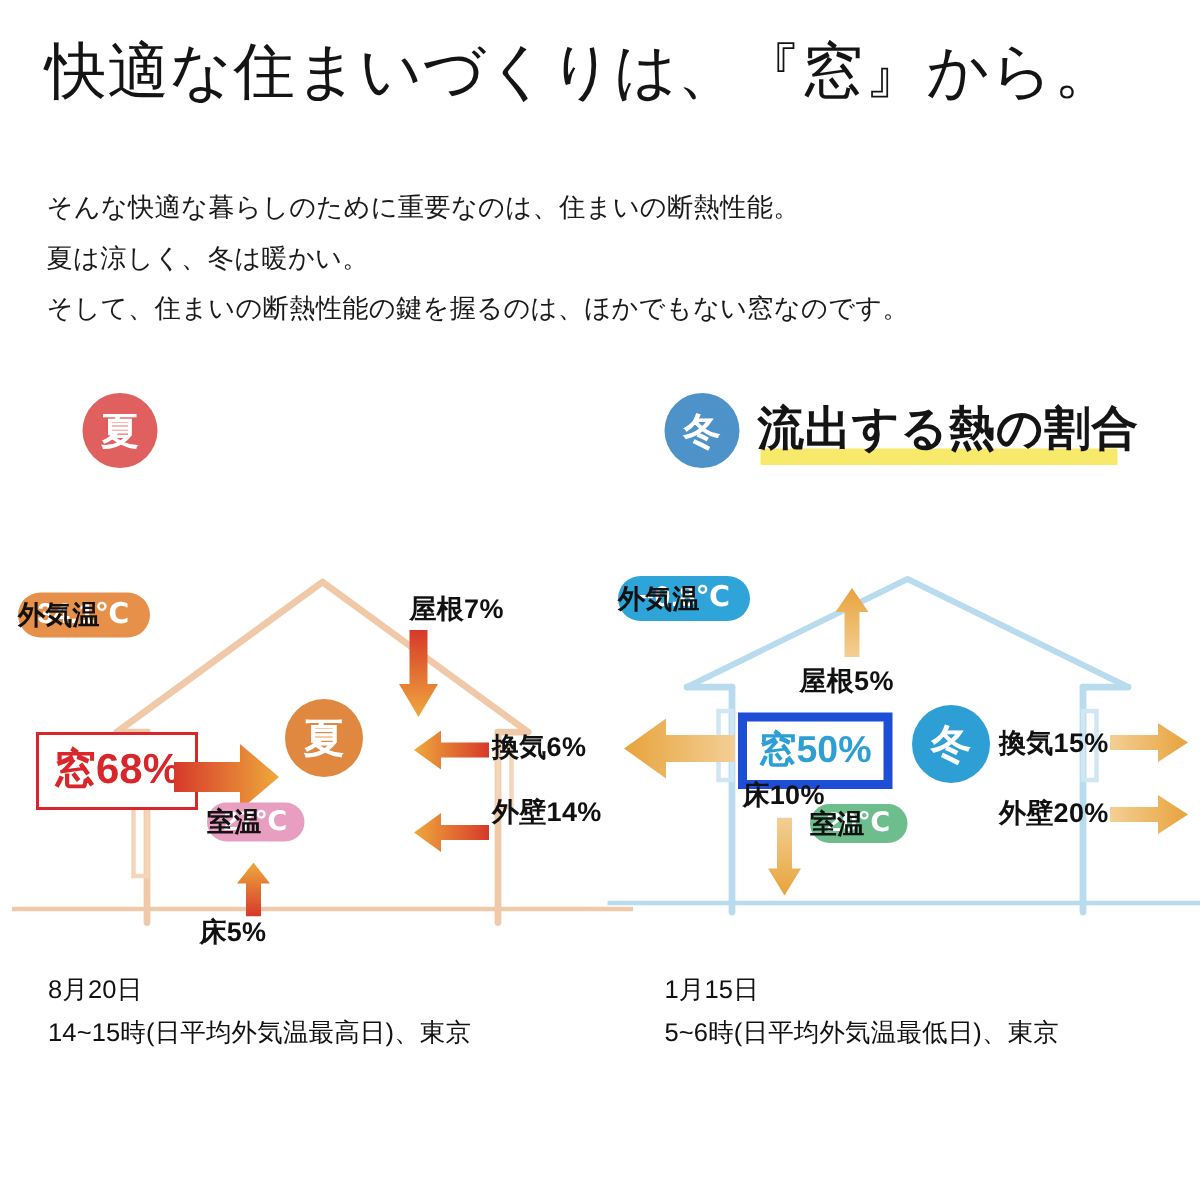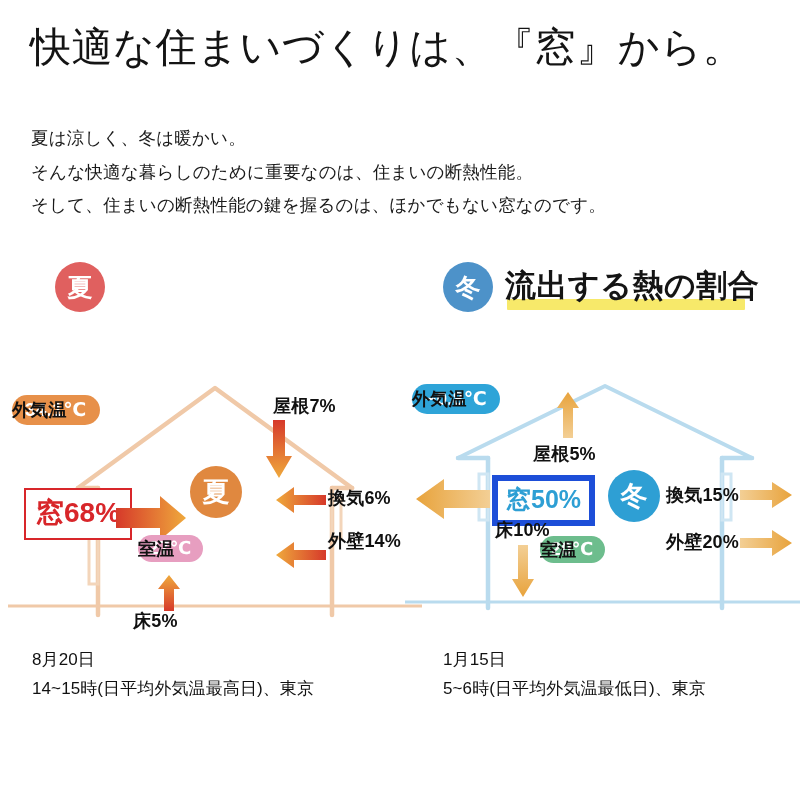--- a/index.html
+++ b/index.html
@@ -110,22 +110,22 @@
   .caption.winter{left:443px;top:645px;}
 </style>
 </head>
 <body>
 
 <div class="page">
 
   <div class="headline">快適な住まいづくりは、『窓』から。</div>
 
   <div class="lede">
+    <div>そんな快適な暮らしのために重要なのは、住まいの断熱性能。</div>
     <div>夏は涼しく、冬は暖かい。</div>
-    <div>そんな快適な暮らしのために重要なのは、住まいの断熱性能。</div>
     <div>そして、住まいの断熱性能の鍵を握るのは、ほかでもない窓なのです。</div>
   </div>
 
   <div class="sec-head summer">
     <div class="badge summer">夏</div>
     <div class="sec-title">
       <span class="hl"></span>
     </div>
   </div>
 

